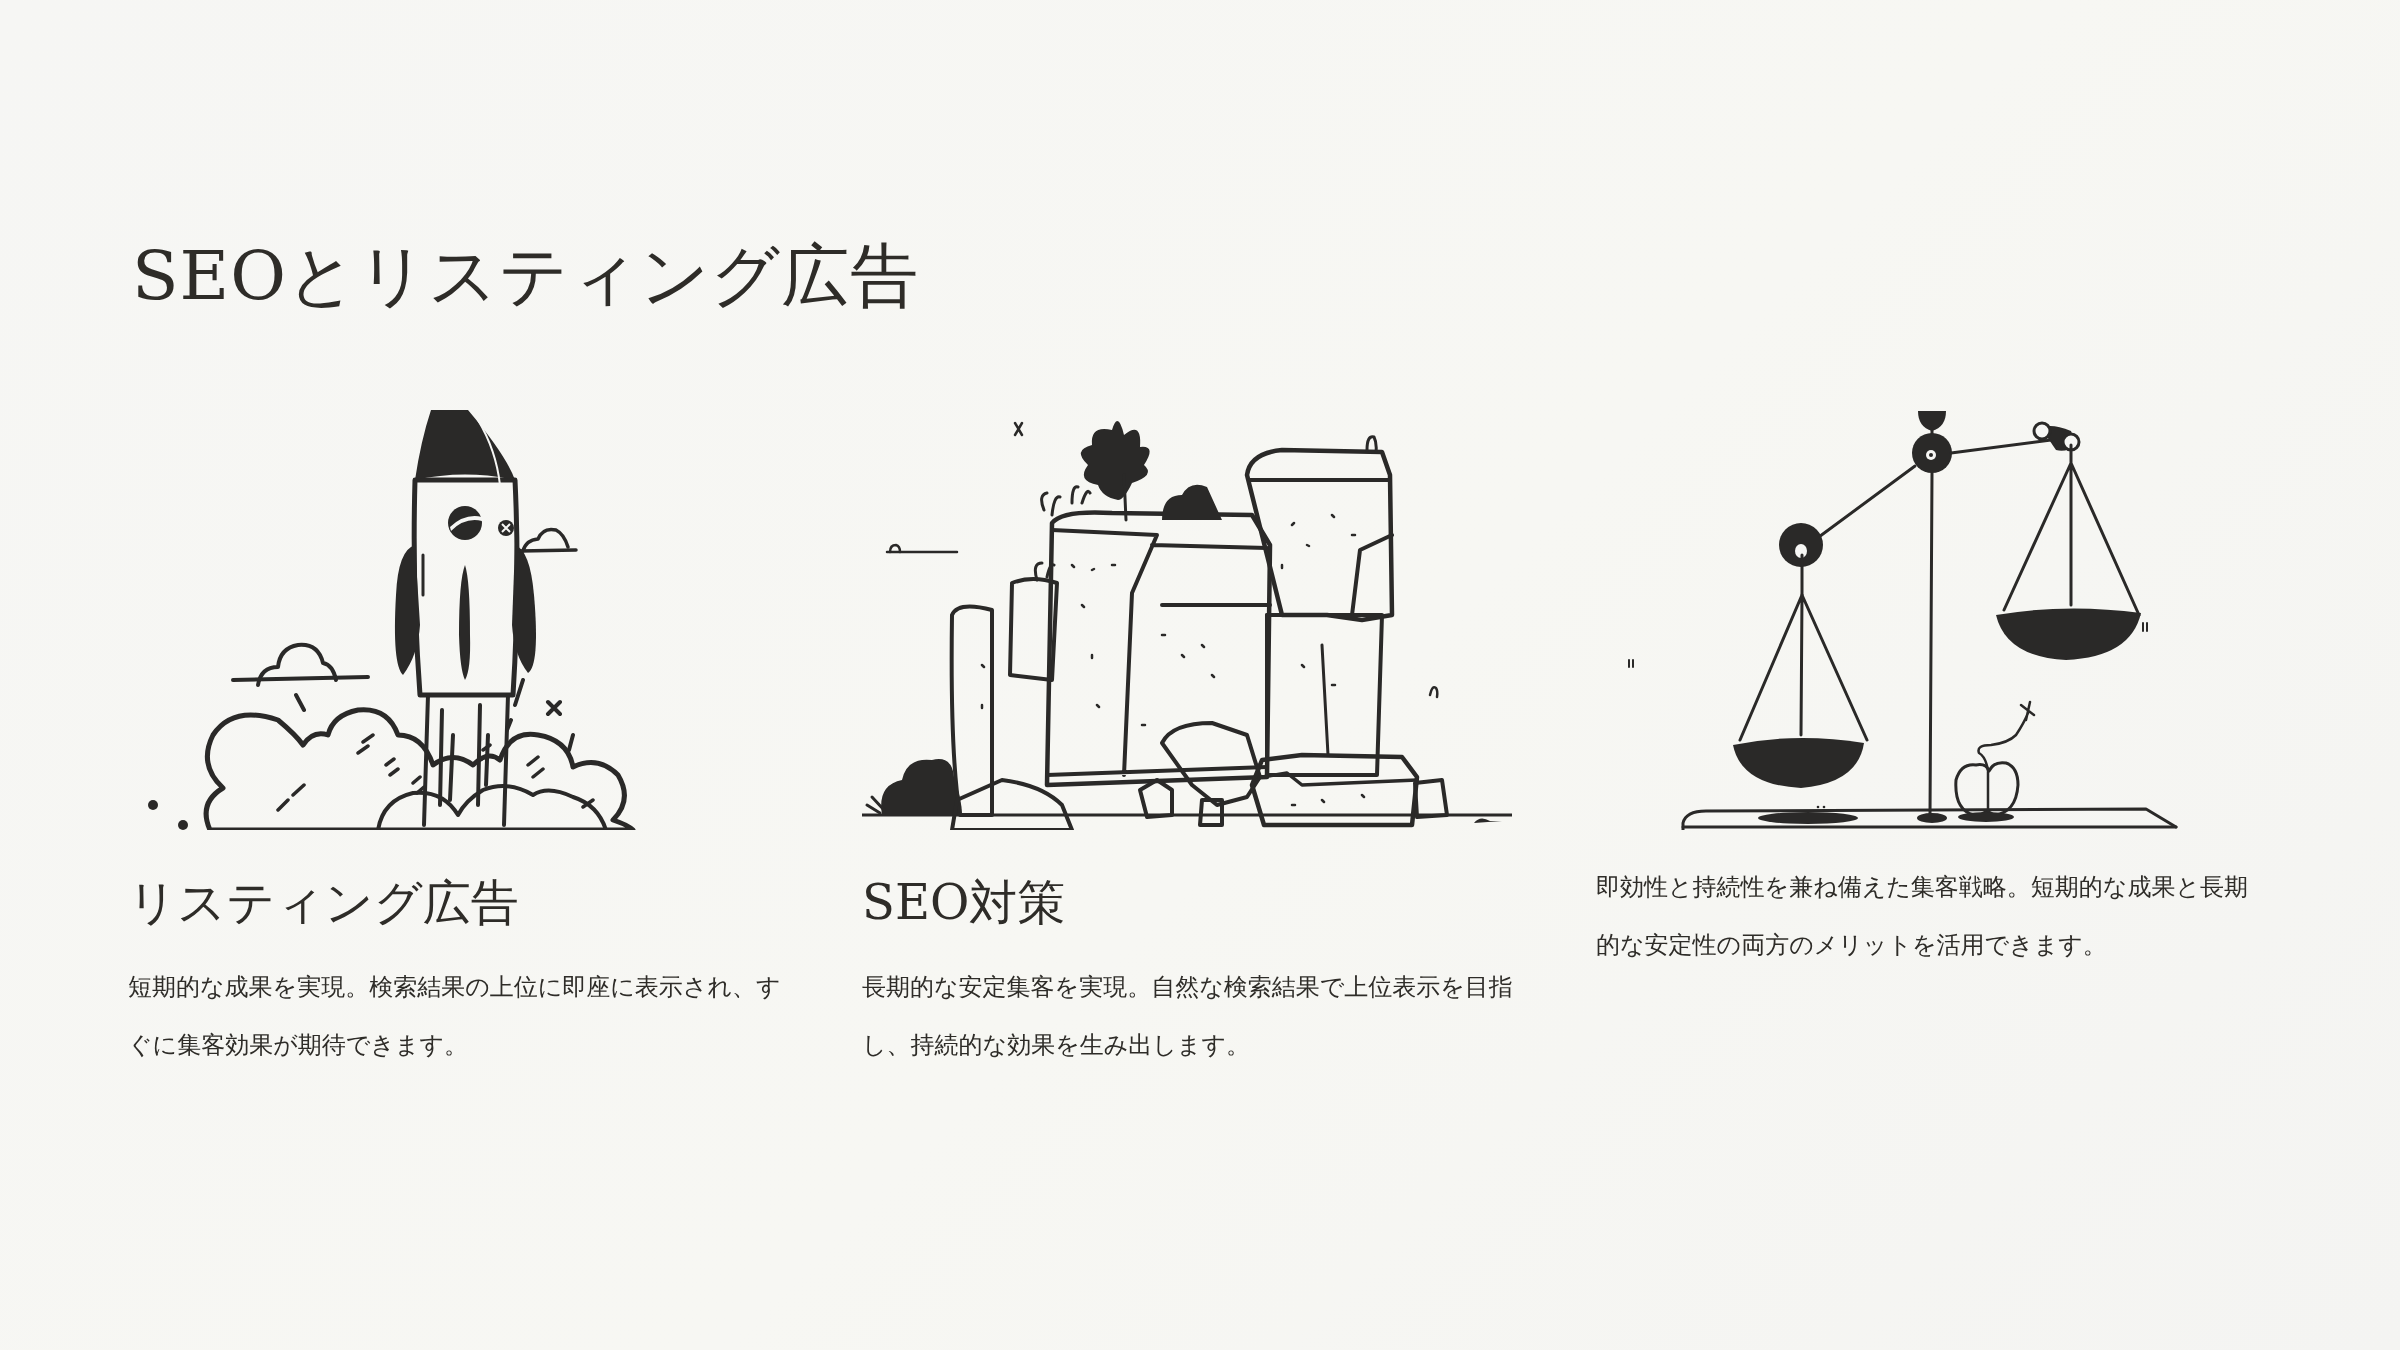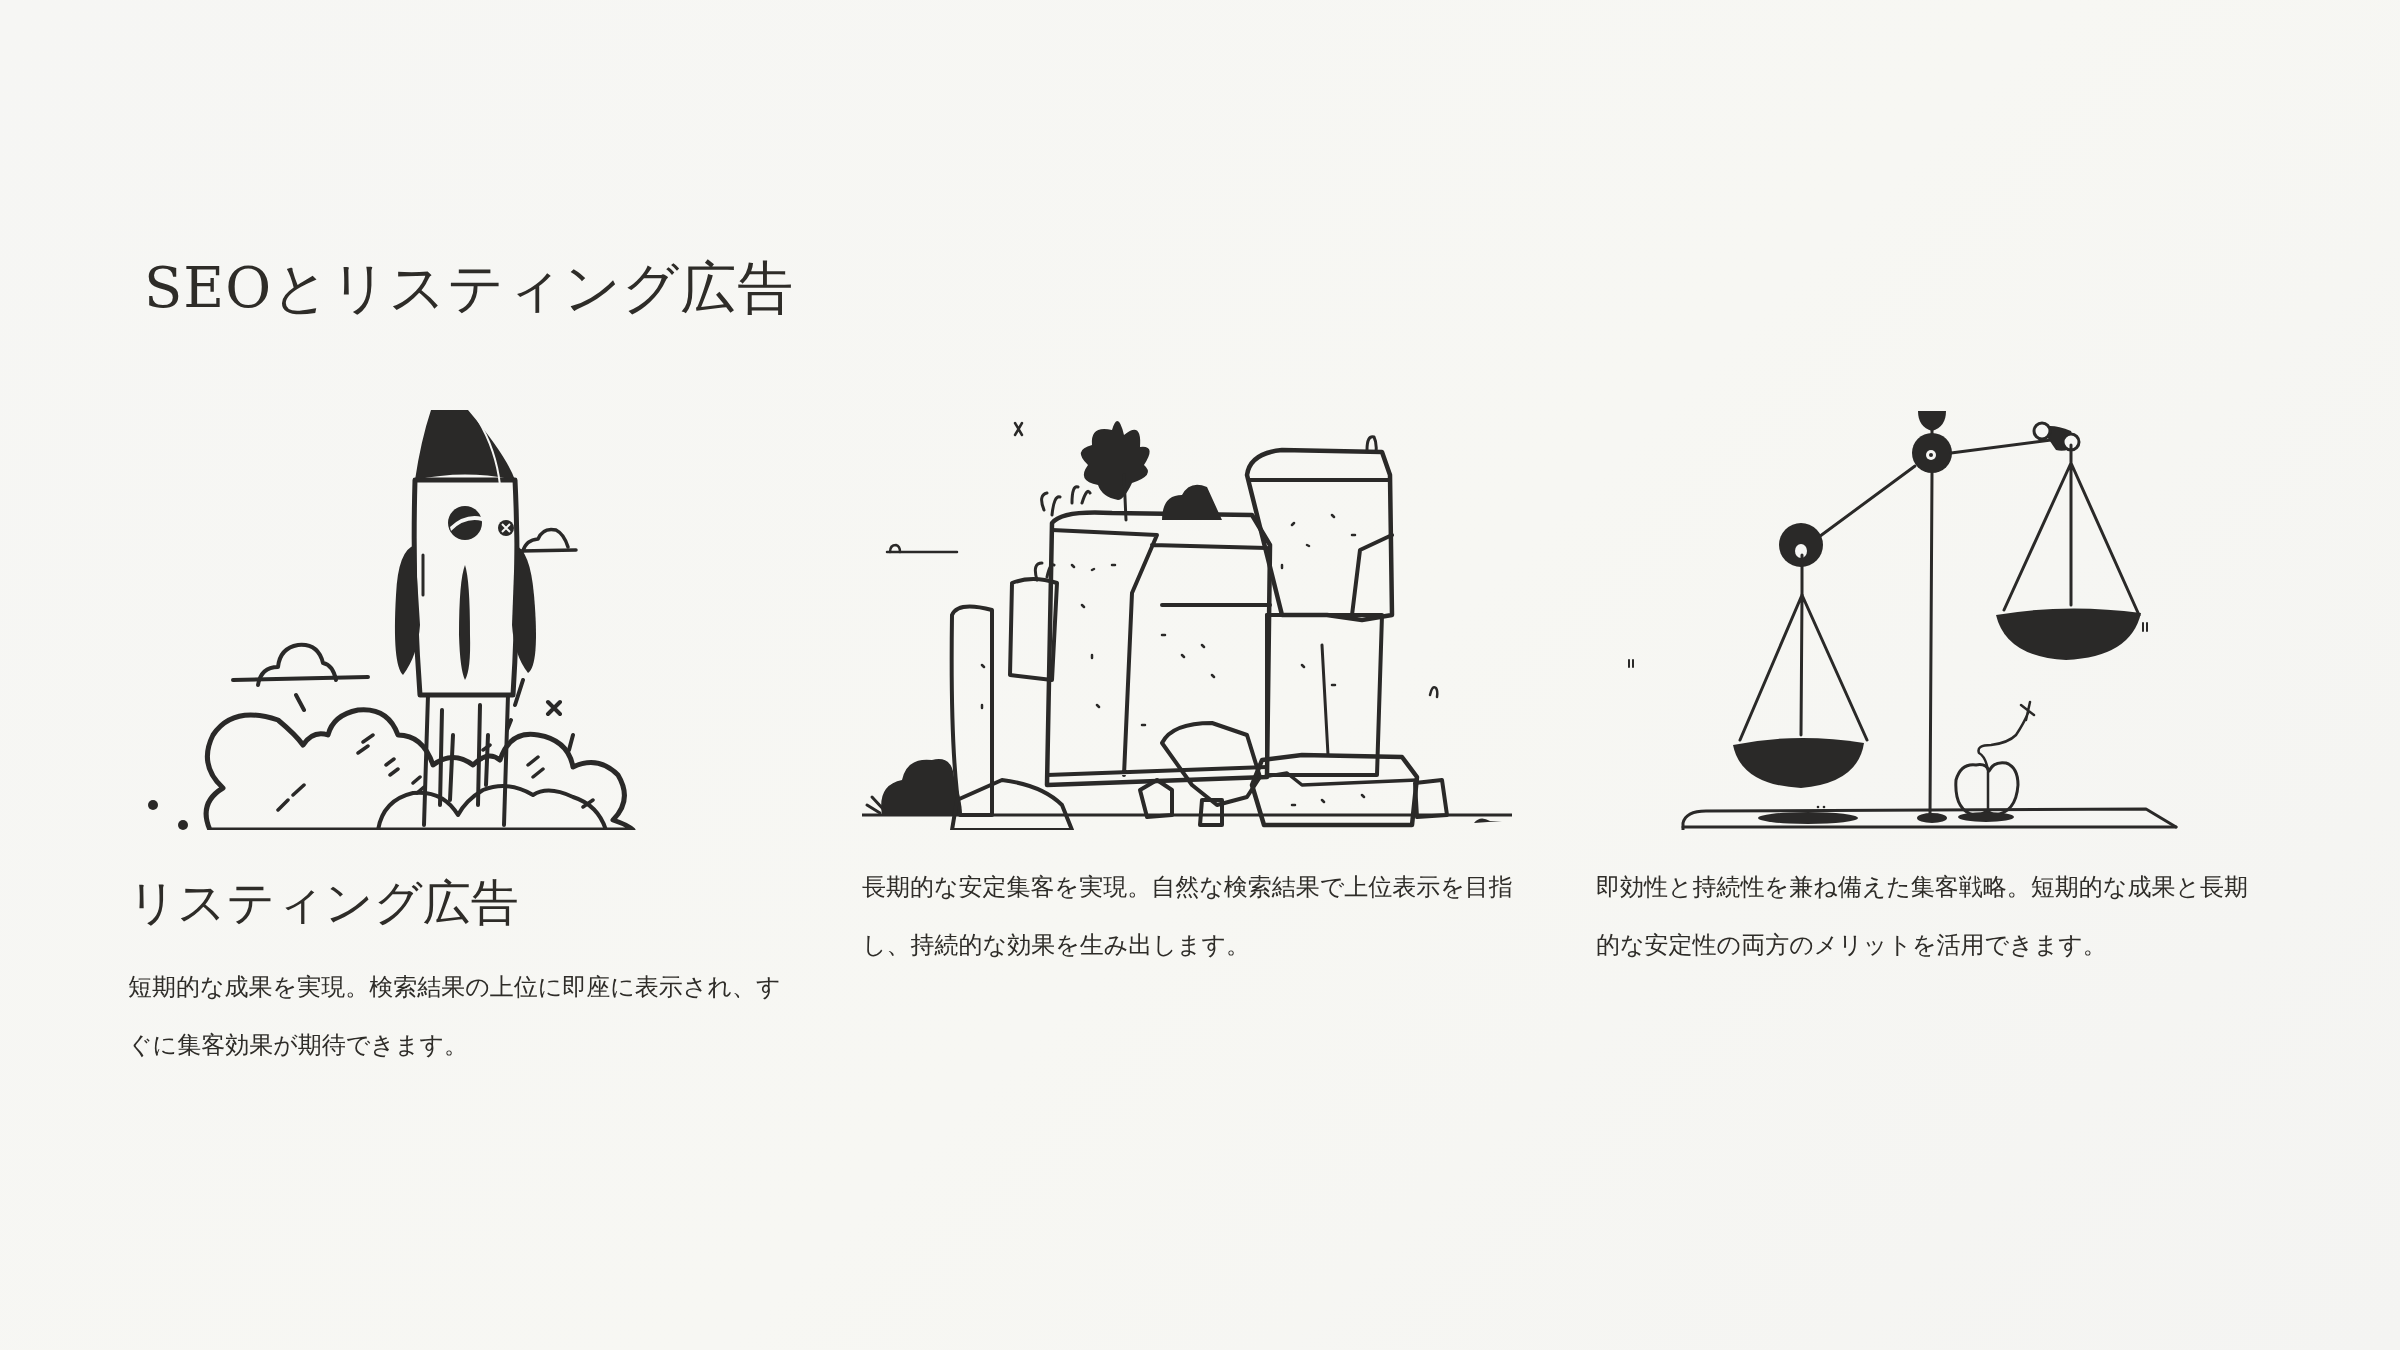--- a/index.html
+++ b/index.html
@@ -7,22 +7,22 @@
     width: 2400px; height: 1350px; overflow: hidden;
     background: #F6F6F4;
     color: #2E2C28;
     font-family: "DejaVu Sans", "Liberation Sans", sans-serif;
     position: relative;
   }
   .slide { position: absolute; inset: 0; background: linear-gradient(135deg, #F6F6F4 0%, #F7F7F3 55%, #F4F4F2 100%); }
   .title {
     position: absolute; left: 128px; top: 212px;
     font-family: "DejaVu Serif", "Liberation Serif", serif;
-    font-size: 56px; line-height: 120px; font-weight: 400; letter-spacing: 1px;
-    margin: 16px; white-space: nowrap;
+    font-size: 68px; line-height: 120px; font-weight: 400; letter-spacing: 1px;
+    margin: 4px; white-space: nowrap;
   }
   .columns { position: absolute; left: 128px; top: 405px; width: 2150px; display: flex; gap: 84px; }
   .col { width: 650px; }
   .illus { width: 650px; height: 425px; display: block; }
   .illus svg { width: 100%; height: 100%; display: block; }
   .col-title {
     margin: 44px 0 0 0; font-size: 48px; line-height: 56px; font-weight: 400;
     white-space: nowrap;
   }
   .col-body {
@@ -120,20 +120,21 @@
           <path class="stroke" stroke-width="4" fill="#F6F6F4" d="M278 385 L295 375 L310 385 L310 410 L285 412 Z"></path>
           <path class="stroke" stroke-width="4" fill="#F6F6F4" d="M340 395 L360 395 L360 420 L338 420 Z"></path>
           <path class="stroke" stroke-width="4" fill="#F6F6F4" d="M553 378 L580 375 L585 410 L555 412 Z"></path>
           <path class="ink" d="M612 418 Q618 410 628 416 L640 416"></path>
 
           <g class="stroke" stroke-width="2.5">
             <path d="M210 160 l2 2 M230 165 l2 -1 M250 160 l3 0 M220 200 l2 2 M300 230 l3 0 M320 250 l2 2 M340 240 l2 2 M350 270 l2 2 M235 300 l2 2 M230 250 l0 3 M280 320 l3 0 M430 120 l2 -2 M445 140 l2 1 M470 110 l2 2 M490 130 l3 0 M420 160 l0 3 M440 260 l2 2 M470 280 l3 0 M120 260 l2 2 M120 300 l0 3 M460 395 l2 2 M500 390 l2 2 M430 400 l3 0"></path>
           </g>
         </svg>
       </div>
+      <h2 class="col-title"><span style="font-family: 'DejaVu Serif', 'Liberation Serif', serif;">SEO対策</span></h2>
       <p class="col-body">長期的な安定集客を実現。自然な検索結果で上位表示を目指し、持続的な効果を生み出します。</p>
     </div>
 
     <div class="col">
       <div class="illus">
         <svg viewBox="0 0 650 425" xmlns="http://www.w3.org/2000/svg">
 
           <path class="stroke" stroke-width="3" d="M87 428 L87 418 Q90 406 110 406 L550 404 L580 422"></path>
           <line x1="87" y1="422" x2="580" y2="422" class="stroke" stroke-width="3"></line>
           <ellipse cx="212" cy="413" rx="50" ry="6" class="ink"></ellipse>

